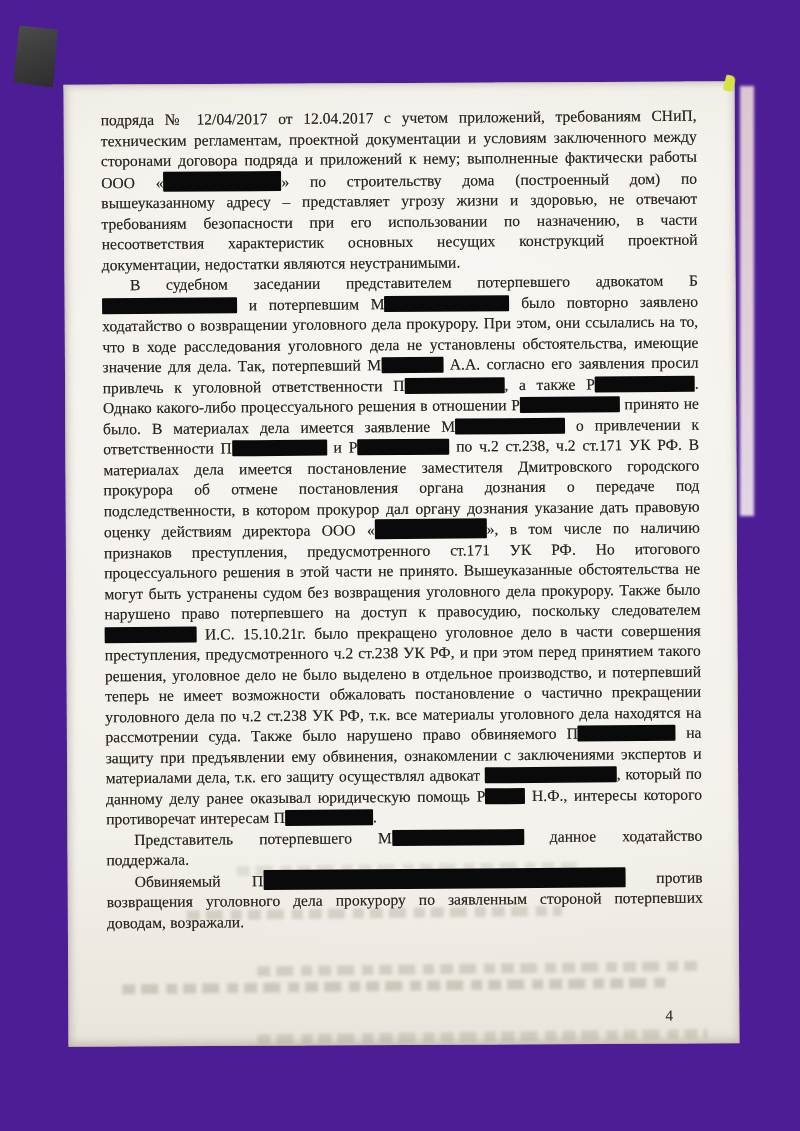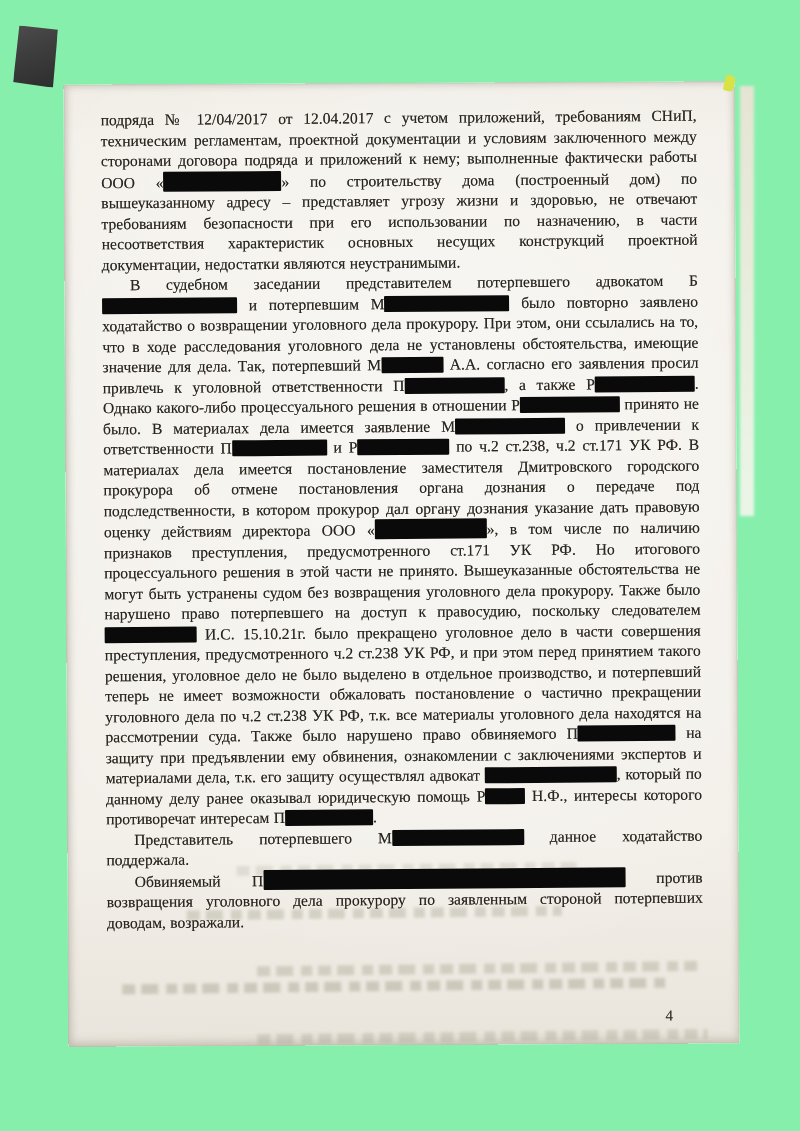--- a/index.html
+++ b/index.html
@@ -8,21 +8,21 @@
     --redaction:#0a0a0a;
     --highlight:#d8e145;
     --corner:#3e3e3e;
     --ghost:#8a8a72;
   }
   html,body{margin:0;padding:0;}
   body{
     width:800px;height:1131px;background:#ffffff;overflow:hidden;
     font-family:"Liberation Serif", serif;
   }
-  .canvas{position:relative;width:800px;height:1131px;background:#86efac;}
+  .canvas{position:relative;width:800px;height:1131px;background:#4c1d95;}
 
   
   .corner-mark{
     position:absolute;left:14px;top:26px;width:43px;height:61px;
     background:linear-gradient(160deg,#4c4c4c 0%,var(--corner) 40%,#2d2d2d 100%);
     clip-path:polygon(10% 0%,100% 5%,93% 100%,0% 93%);
     transform:rotate(2deg);
     filter:blur(.4px);
   }
 

